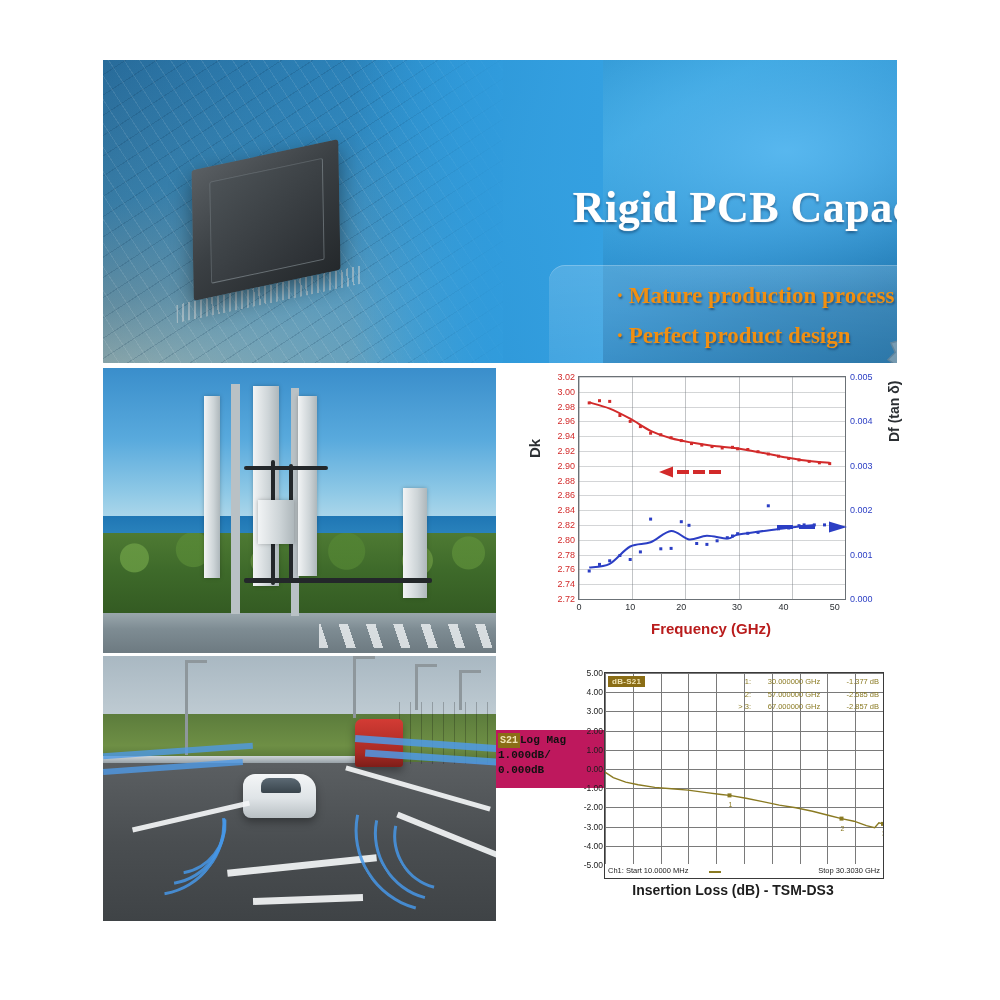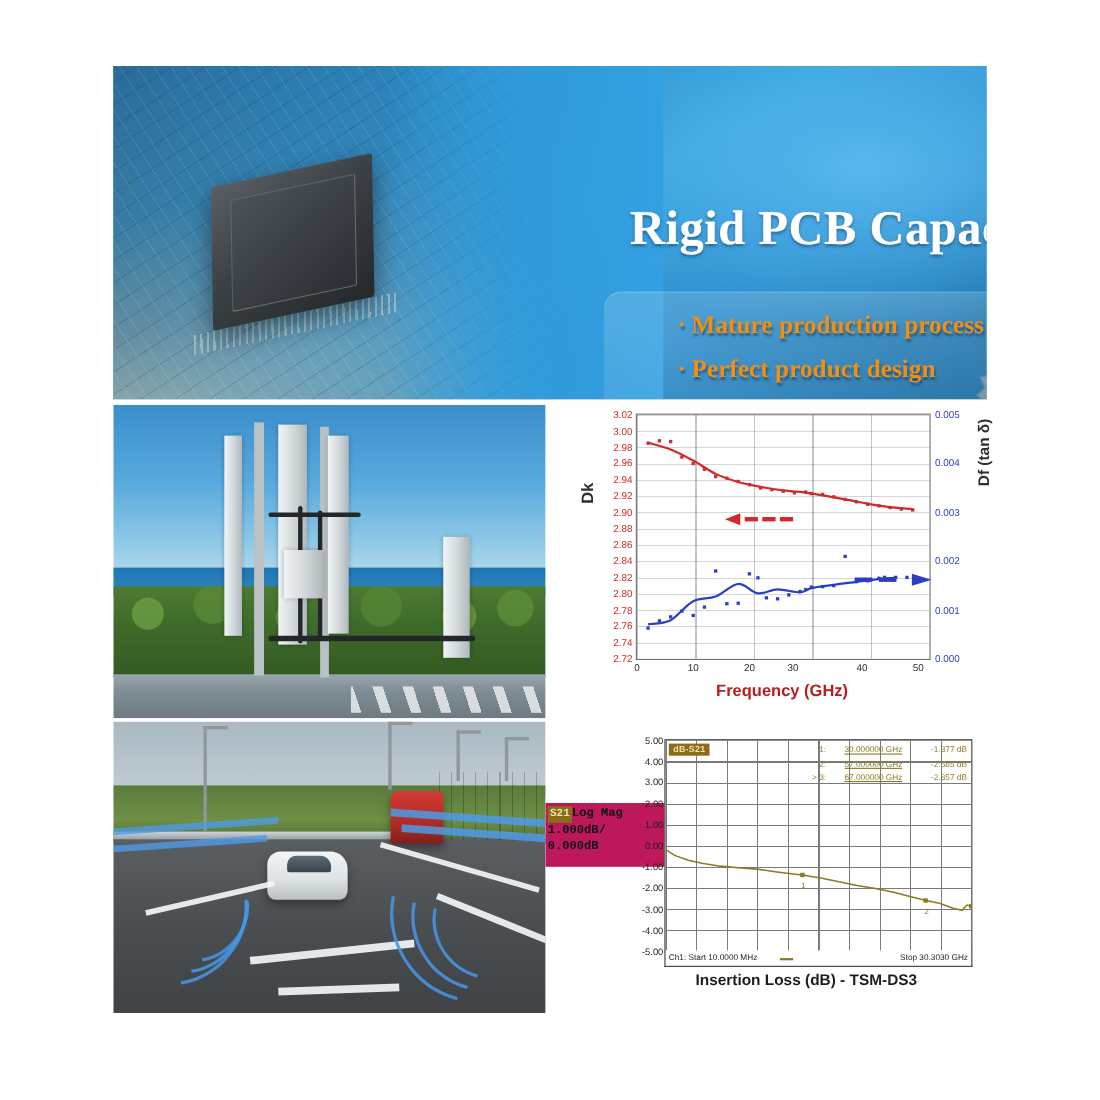--- a/index.html
+++ b/index.html
@@ -176,21 +176,21 @@
         repeating-linear-gradient(90deg, #7a7a7a 0 1px, transparent 1px 27.8px),
         repeating-linear-gradient(180deg, #7a7a7a 0 1px, transparent 1px 19.2px);}
   .vna-ytick{position:absolute;right:100%;margin-right:2px;transform:translateY(-50%);
        font-size:8.5px;color:#1d1d1d;white-space:nowrap;}
   .vna-badge{position:absolute;left:3px;top:3px;padding:1px 4px;background:#8a6d16;
        color:#efe3b2;font-size:8px;font-weight:bold;letter-spacing:.3px;}
   .vna-markers{position:absolute;left:126px;top:3px;width:148px;
        font-size:7.5px;color:#8a7a22;line-height:12.5px;}
   .vna-markers .mrow{display:flex;justify-content:space-between;}
   .vna-markers .m-id{width:20px;text-align:right;}
-  .vna-markers .m-freq{flex:1;text-align:center;text-decoration:underline;}
+  .vna-markers .m-freq{flex:1;text-align:center;}
   .vna-markers .m-val{width:42px;text-align:right;}
   .vna-footer{position:absolute;left:36px;top:196px;width:278px;height:14px;
        border:1px solid #3a3a3a;border-top:none;background:#fff;
        font-size:7.5px;color:#1d1d1d;}
   .vna-footer .start{position:absolute;left:3px;top:2px;}
   .vna-footer .dash{position:absolute;left:104px;top:7px;width:12px;height:2px;background:#8a7a22;}
   .vna-footer .stop{position:absolute;right:3px;top:2px;}
   .vna-caption{position:absolute;left:0;top:214px;width:330px;text-align:center;
        font-size:14px;font-weight:bold;color:#1d1d1d;}
   .vna-overlay{position:absolute;left:-72px;top:62px;width:112px;height:58px;
@@ -322,21 +322,21 @@
           <div class="df-ytick" style="top: 177.6px;">0.001</div>
           <div class="df-ytick" style="top: 133.2px;">0.002</div>
           <div class="df-ytick" style="top: 88.8px;">0.003</div>
           <div class="df-ytick" style="top: 44.4px;">0.004</div>
           <div class="df-ytick" style="top: 0px;">0.005</div>
         </div>
       <div id="dk-xticks">
           <div class="dk-xtick" style="left: 0px;">0</div>
           <div class="dk-xtick" style="left: 51.1538px;">10</div>
           <div class="dk-xtick" style="left: 102.308px;">20</div>
-          <div class="dk-xtick" style="left: 142px;">30</div>
+          <div class="dk-xtick" style="left: 158px;">30</div>
           <div class="dk-xtick" style="left: 204.615px;">40</div>
           <div class="dk-xtick" style="left: 255.769px;">50</div>
         </div>
 
       <svg class="arrow-red" viewBox="0 0 70 12">
         <path d="M2 6 L16 0.5 L16 11.5 Z" fill="#d22a2a"></path>
         <rect x="20" y="4" width="12" height="4" fill="#d22a2a"></rect>
         <rect x="36" y="4" width="12" height="4" fill="#d22a2a"></rect>
         <rect x="52" y="4" width="12" height="4" fill="#d22a2a"></rect>
       </svg>

